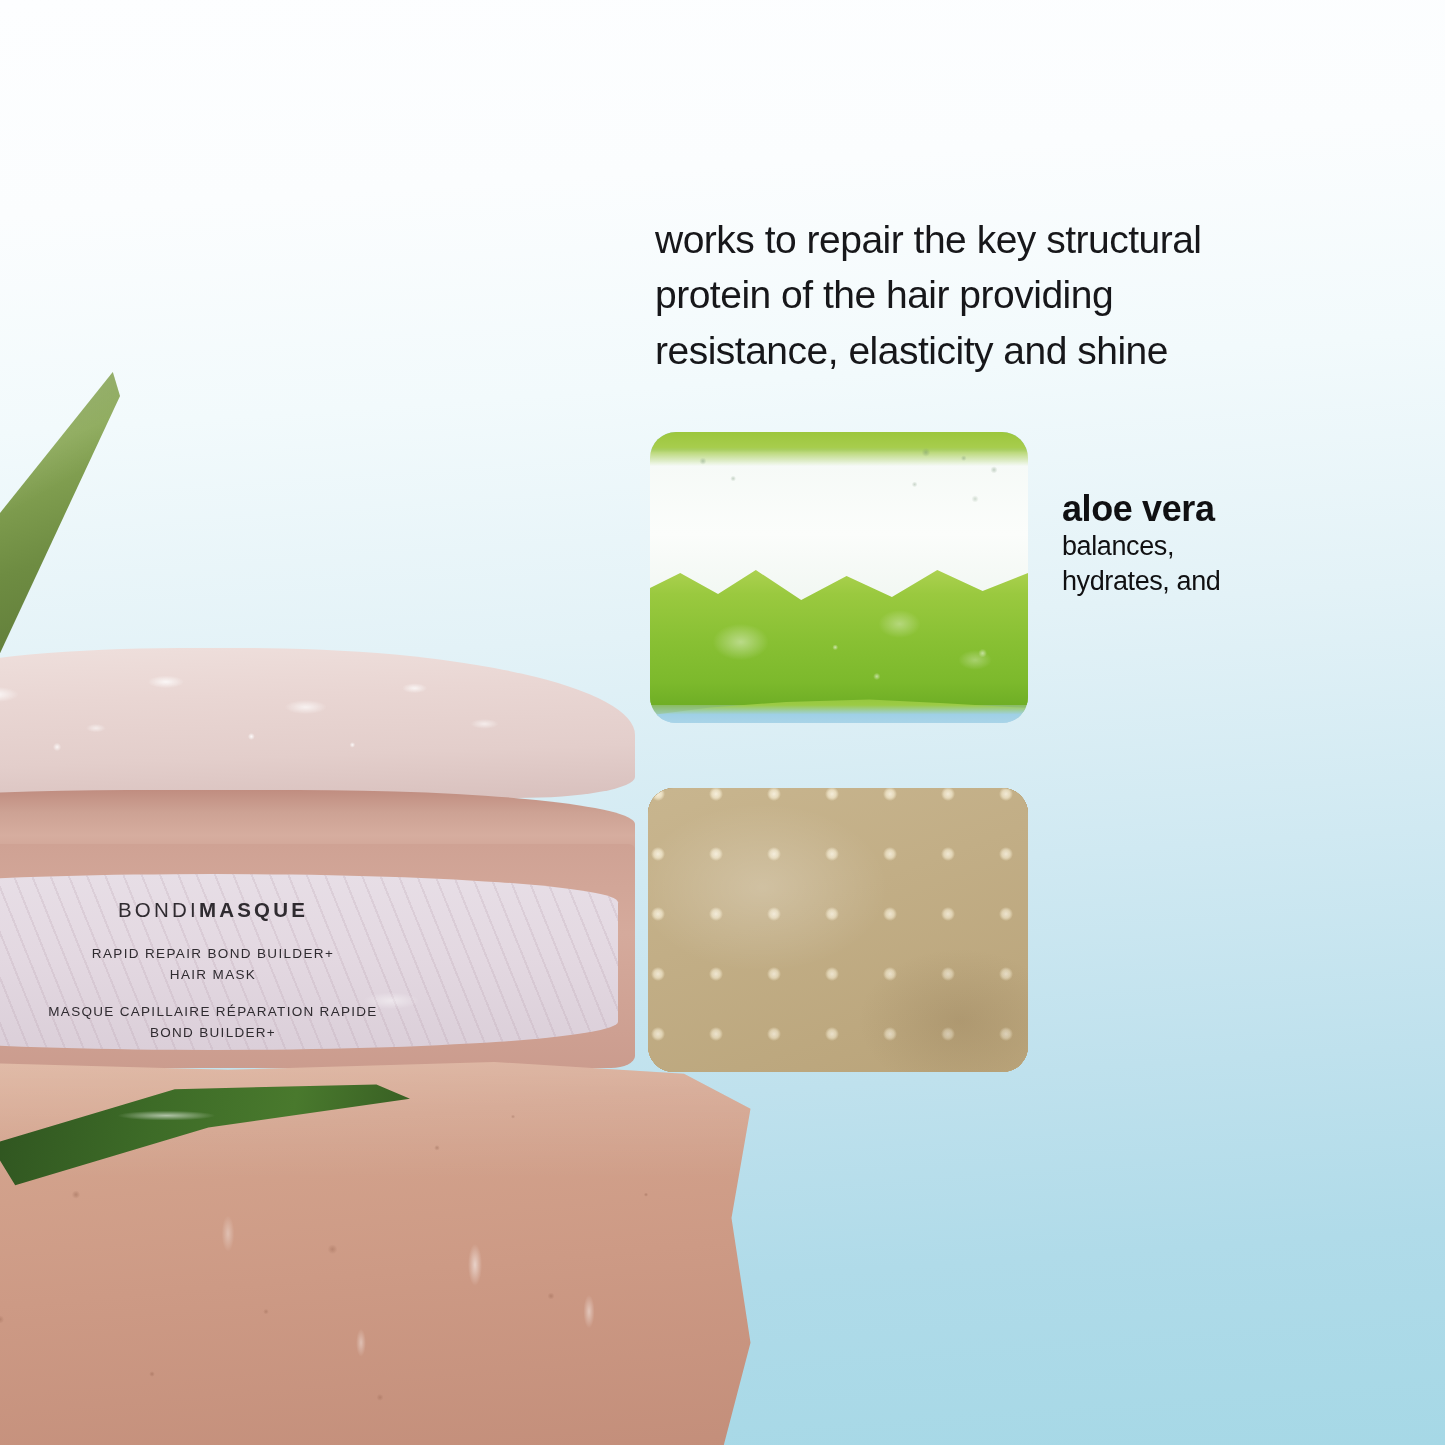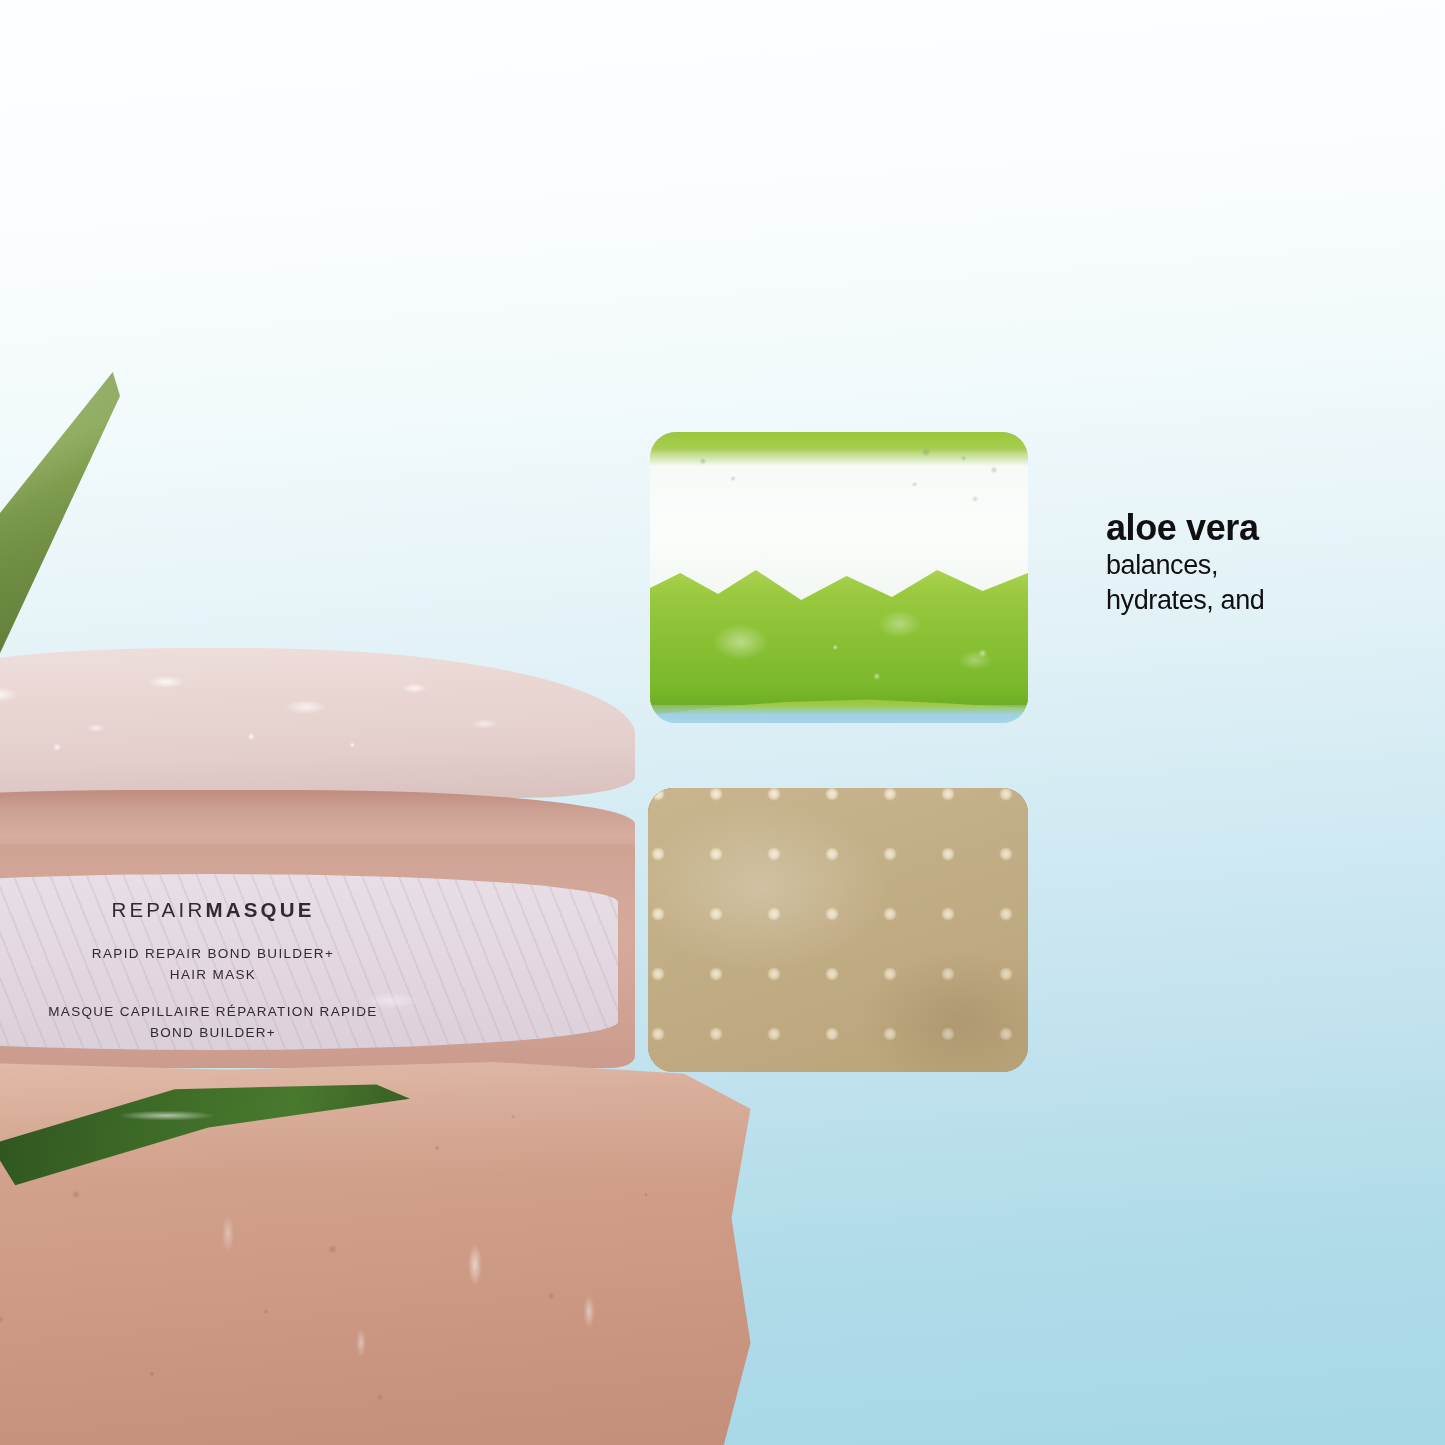--- a/index.html
+++ b/index.html
@@ -212,39 +212,39 @@
     position:absolute;inset:0;
     background:
       radial-gradient(ellipse 180px 120px at 30% 35%,rgba(255,255,255,.22),rgba(255,255,255,0) 70%),
       radial-gradient(ellipse 140px 100px at 82% 82%,rgba(120,95,60,.20),rgba(0,0,0,0) 72%),
       linear-gradient(160deg,rgba(255,255,255,.10),rgba(130,105,70,.14));
   }
 
   .ing{position:absolute;left:1062px;width:330px;color:#101012;letter-spacing:-.4px;}
   .ing-name{font-size:36px;font-weight:700;line-height:1.12;}
   .ing-desc{font-size:27px;font-weight:400;line-height:1.28;}
-  .ing-aloe{top:508px;margin-left:44px;}
+  .ing-aloe{top:489px;}
   .ing-quinoa{top:916px;}
 </style>
 </head>
 <body>
 
 <div id="stage">
 
   <div class="photo-layer">
 
     <div class="aloe-blade-top"></div>
 
     <div class="jar">
       <div class="jar-lid"></div>
       <div class="jar-rim"></div>
       <div class="jar-body">
         <div class="jar-label">
           <div class="label-text">
-            <div class="brand"><span>REPAIR</span><b>MASQUE</b></div>
+            <div class="brand"><span>BONDI</span><b>MASQUE</b></div>
             <div class="lbl-en">
               <div>RAPID REPAIR BOND BUILDER+</div>
               <div>HAIR MASK</div>
             </div>
             <div class="lbl-fr">
               <div>MASQUE CAPILLAIRE RÉPARATION RAPIDE</div>
               <div>BOND BUILDER+</div>
             </div>
 
           </div>
@@ -252,20 +252,25 @@
       </div>
     </div>
 
     <div class="stone"></div>
     <div class="aloe-blade-low"></div>
   </div>
 
   <div class="headline">
   </div>
 
+  <div class="subcopy">
+    <div>works to repair the key structural</div>
+    <div>protein of the hair providing</div>
+    <div>resistance, elasticity and shine</div>
+  </div>
 
   <div class="tile tile-aloe">
     <div class="gel-body"></div>
     <div class="gel-top"></div>
     <div class="gel-green"></div>
     <div class="gel-foot"></div>
     <div class="bubbles"></div>
   </div>
 
   <div class="ing ing-aloe">

